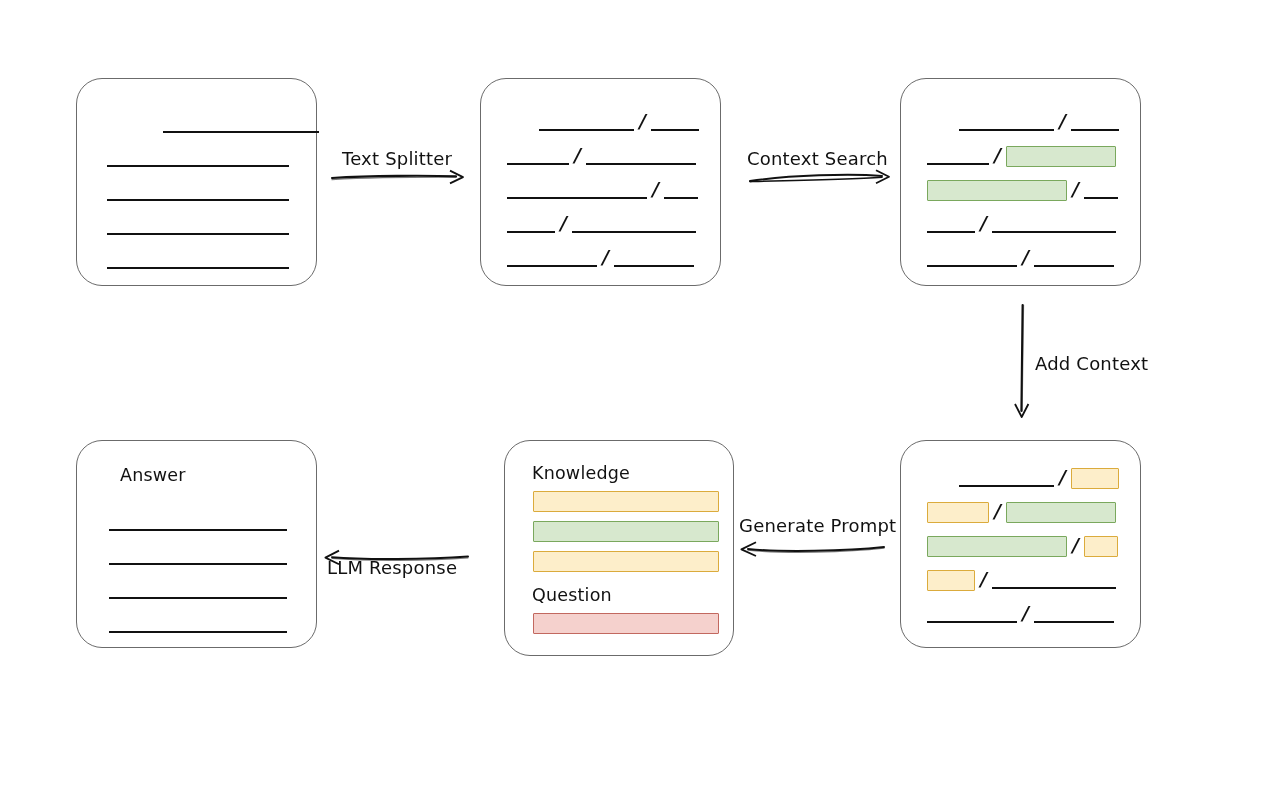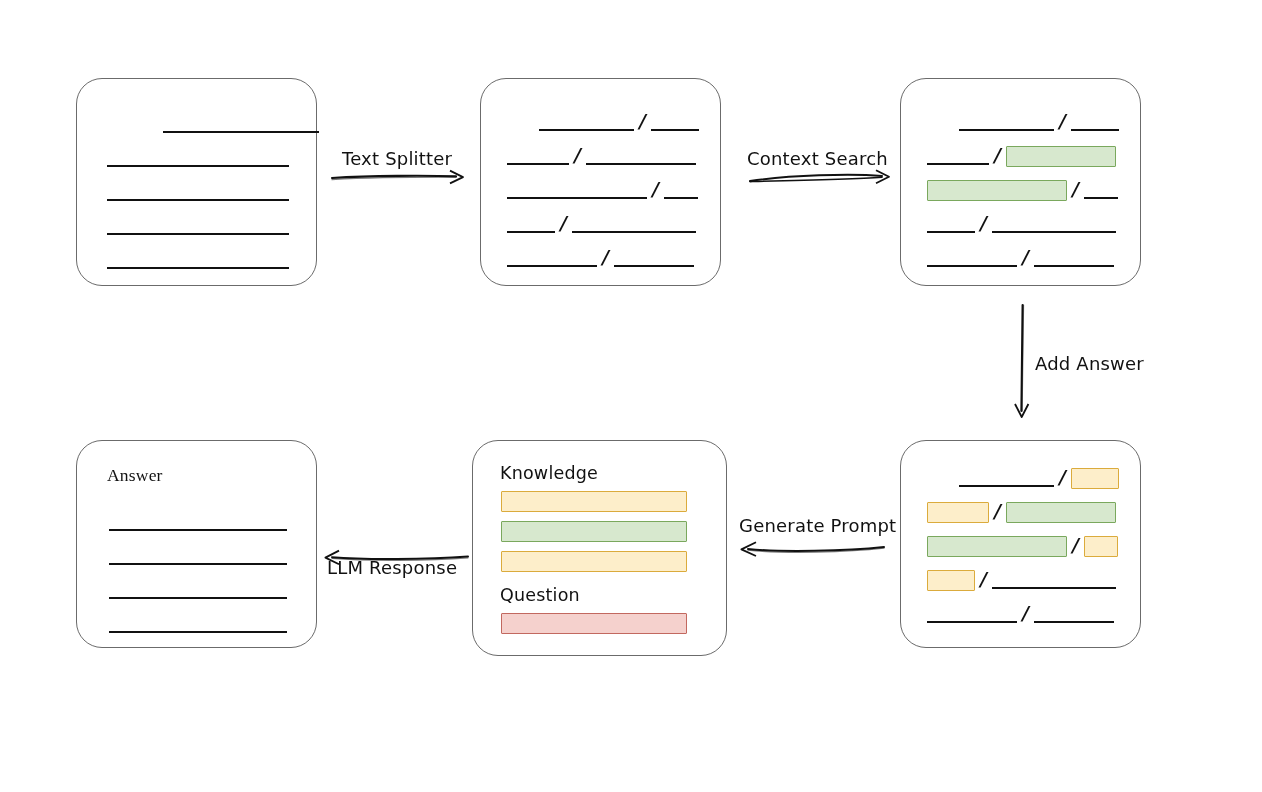--- a/index.html
+++ b/index.html
@@ -210,31 +210,31 @@
           <span class="seg-line" style="width: 124px;"></span>
         </div>
         <div class="row" style="left: 26px; top: 168px; right: auto;">
           <span class="seg-line" style="width: 90px;"></span>
           <span class="slash">/</span>
           <span class="seg-line" style="width: 80px;"></span>
         </div>
       </div>
   </div>
 
-  <div class="arrow-label" style="left:1035px; top:353px;">Add Answer</div>
+  <div class="arrow-label" style="left:1035px; top:353px;">Add Context</div>
   <div class="arrow" style="left:1010px; top:303px;">
     <svg width="26" height="116" viewBox="0 0 26 116">
       <path d="M12.6,2 C12.0,40 11.6,76 11.4,108" stroke="#111" stroke-width="2.1" fill="none" stroke-linecap="round"></path>
       <path d="M13.6,2 C13.2,40 12.6,76 12.2,108" stroke="#111" stroke-width="1.1" fill="none" stroke-linecap="round" opacity="0.5"></path>
       <path d="M5.0,101 L11.7,114 L18.4,101" stroke="#111" stroke-width="1.8" fill="none" stroke-linejoin="round"></path>
     </svg>
   </div>
 
   <div class="doc-box" style="left:76px; top:440px; width:241px; height:208px;">
-    <div class="box-heading" style="left:30px; top:24px;font-family:Liberation Serif, serif;">Answer</div>
+    <div class="box-heading" style="left:43px; top:24px;">Answer</div>
     <div class="rows">
         <div class="row" style="left: 32px; top: 70px; right: auto;">
           <span class="seg-line" style="width: 178px;"></span>
         </div>
         <div class="row" style="left: 32px; top: 104px; right: auto;">
           <span class="seg-line" style="width: 178px;"></span>
         </div>
         <div class="row" style="left: 32px; top: 138px; right: auto;">
           <span class="seg-line" style="width: 178px;"></span>
         </div>
@@ -246,21 +246,21 @@
 
   <div class="arrow-label" style="left:327px; top:525px;margin-top:32px;">LLM Response</div>
   <div class="arrow" style="left:318px; top:544px;">
     <svg width="152" height="24" viewBox="0 0 152 24">
       <path d="M150,12.6 C110,15.4 46,16.0 14,13.2" stroke="#111" stroke-width="2.0" fill="none" stroke-linecap="round"></path>
       <path d="M150,13.8 C112,16.8 48,17.4 14,14.4" stroke="#111" stroke-width="1.2" fill="none" stroke-linecap="round" opacity="0.55"></path>
       <path d="M21,6.6 L7.4,13.6 L21,20.2" stroke="#111" stroke-width="1.8" fill="none" stroke-linejoin="round"></path>
     </svg>
   </div>
 
-  <div class="doc-box" style="left:472px; top:440px; width:255px; height:216px;text-align:right;">
+  <div class="doc-box" style="left:504px; top:440px; width:230px; height:216px;text-align:right;">
     <div class="box-heading" style="left:27px; top:22px;">Knowledge</div>
     <div class="rows">
         <div class="seg-hl hl-yellow" style="position: absolute; left: 28px; top: 50px; width: 186px; height: 21px;"></div>
         <div class="seg-hl hl-green" style="position: absolute; left: 28px; top: 80px; width: 186px; height: 21px;"></div>
         <div class="seg-hl hl-yellow" style="position: absolute; left: 28px; top: 110px; width: 186px; height: 21px;"></div>
       </div>
     <div class="box-heading" style="left:27px; top:144px;">Question</div>
     <div class="rows">
         <div class="seg-hl hl-red" style="position: absolute; left: 28px; top: 172px; width: 186px; height: 21px;"></div>
       </div>

